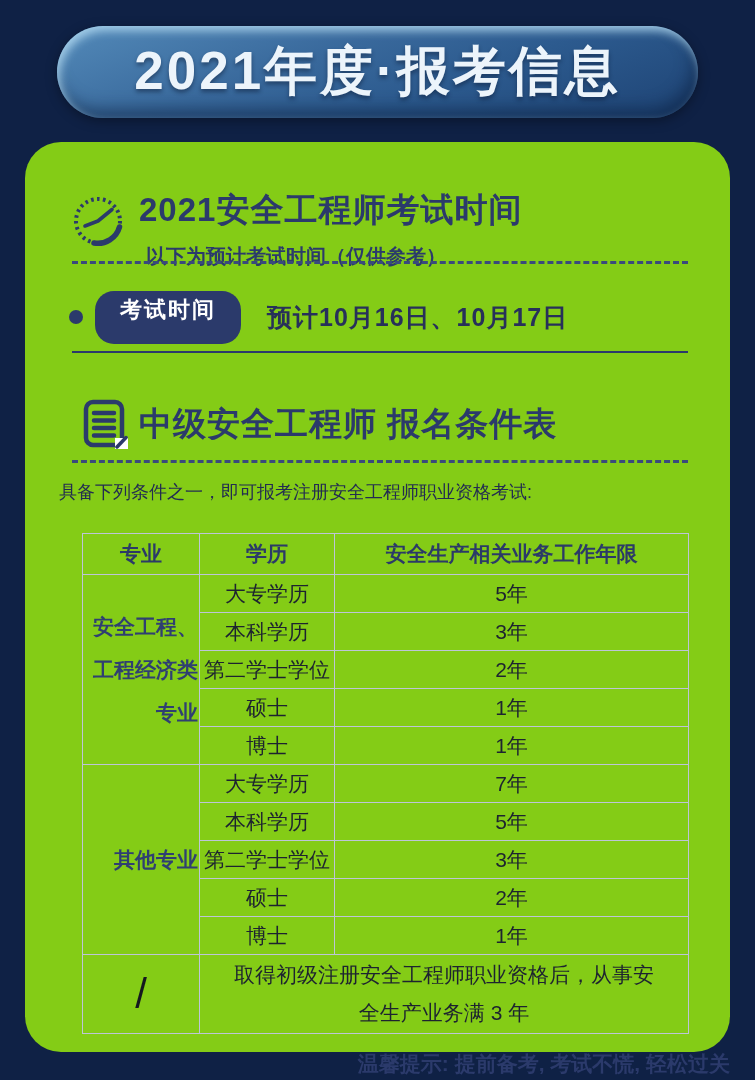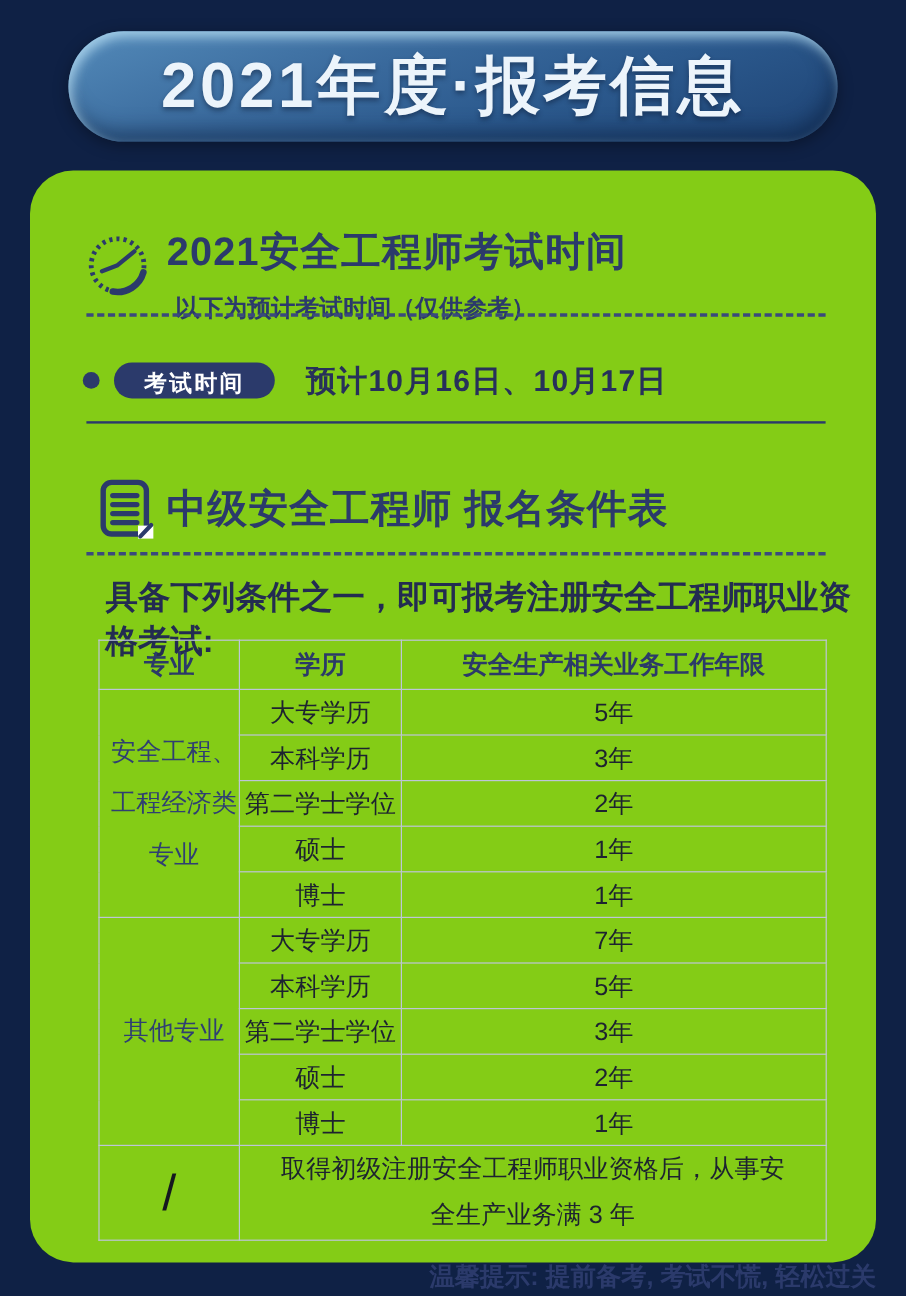--- a/index.html
+++ b/index.html
@@ -31,42 +31,42 @@
   }
   
   .clock{position:absolute;left:46px;top:50px;}
   .h1{position:absolute;left:114px;top:46px;font-size:33px;font-weight:bold;color:#2b3a6b;letter-spacing:1px;}
   .sub{position:absolute;left:121px;top:101px;font-size:20px;font-weight:bold;color:#2b3a6b;}
   .dash{position:absolute;left:47px;width:616px;border-top:3px dashed #3a4a7c;}
   .dash1{top:119px;}
   .badge-row{position:absolute;left:44px;top:156px;height:38px;display:flex;align-items:center;}
   .bullet{width:14px;height:14px;border-radius:50%;background:#2b3a6b;margin-right:12px;}
   .badge{
-    background:#2b3a6b;color:#ffffff;font-size:19px;font-weight:bold;
-    height:30px;line-height:38px;padding:0 25px;border-radius:19px;letter-spacing:2px;
+    background:#2b3a6b;color:#ffffff;font-size:22px;font-weight:bold;
+    height:53px;line-height:38px;padding:0 25px;border-radius:19px;letter-spacing:2px;
   }
   .date-text{margin-left:26px;font-size:25px;font-weight:bold;color:#27305a;letter-spacing:1px;}
   .solid-line{position:absolute;left:47px;top:209px;width:616px;height:2px;background:#2b3a6b;}
   
   .doc{position:absolute;left:57px;top:257px;}
   .h2{position:absolute;left:114px;top:260px;font-size:33px;font-weight:bold;color:#2b3a6b;letter-spacing:1px;}
   .dash2{top:318px;}
-  .intro{position:absolute;left:63px;top:338px;font-size:27px;font-weight:bold;color:#232c51;}
+  .intro{position:absolute;left:34px;top:338px;font-size:18px;font-weight:normal;color:#232c51;}
   
   table.req{
     position:absolute;left:57px;top:391px;width:606px;
     border-collapse:collapse;table-layout:fixed;
   }
   table.req th,table.req td{border:1px solid #bdc5d7;margin-left:28px;}
   table.req th{
     height:38px;font-size:21px;font-weight:bold;color:#2b3a68;text-align:center;
   }
   td.edu,td.yrs{height:35px;font-size:21px;color:#1d2330;text-align:center;font-weight:500;}
   td.group{
-    font-size:21px;font-weight:normal;color:#2f3f72;text-align:center;
+    font-size:21px;font-weight:bold;color:#2f3f72;text-align:right;
     padding-left:9px;line-height:43px;vertical-align:middle;
   }
   td.slash{
     font-size:42px;font-weight:400;color:#15181f;text-align:center;vertical-align:middle;
   }
   td.cond{
     height:78px;font-size:21px;color:#1d2330;text-align:center;
     line-height:38px;padding:0 28px;font-weight:500;
   }
   .col1{width:117px;}.col2{width:135px;}.col3{width:354px;}

